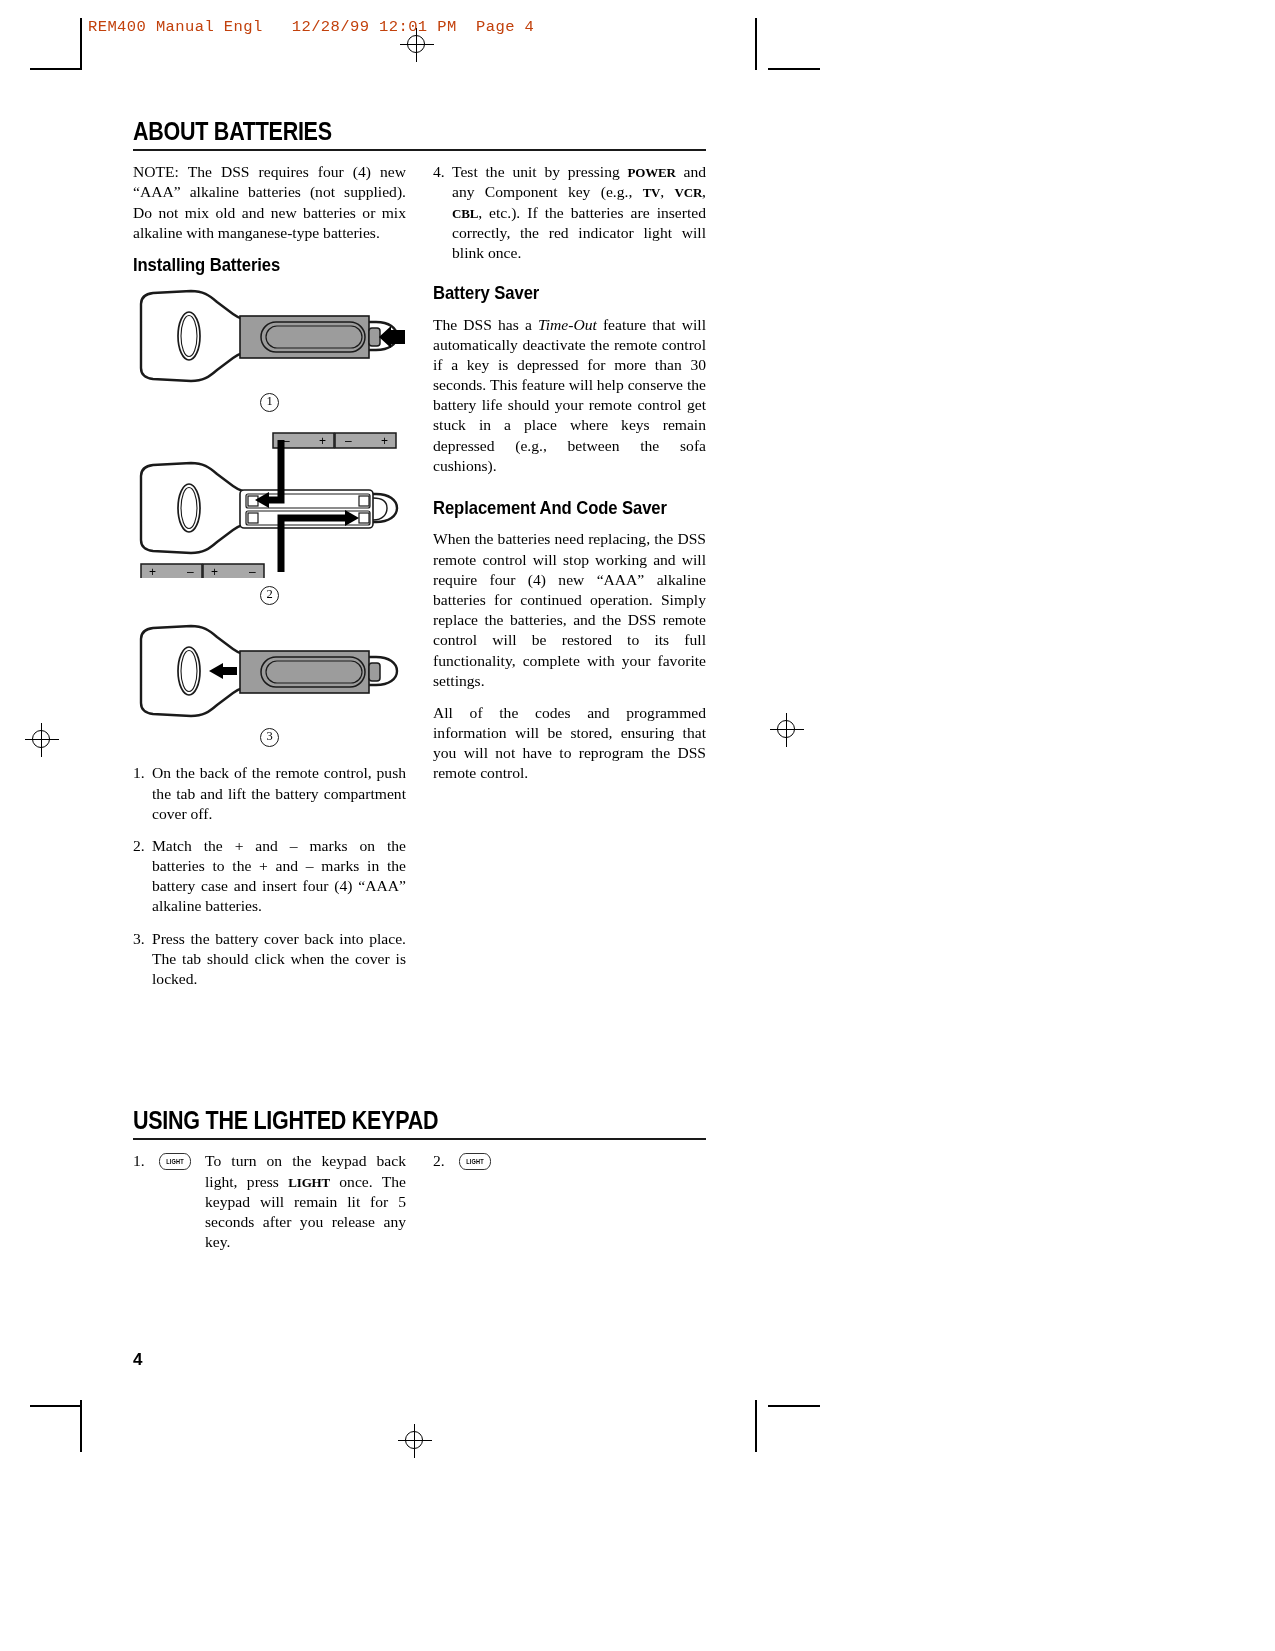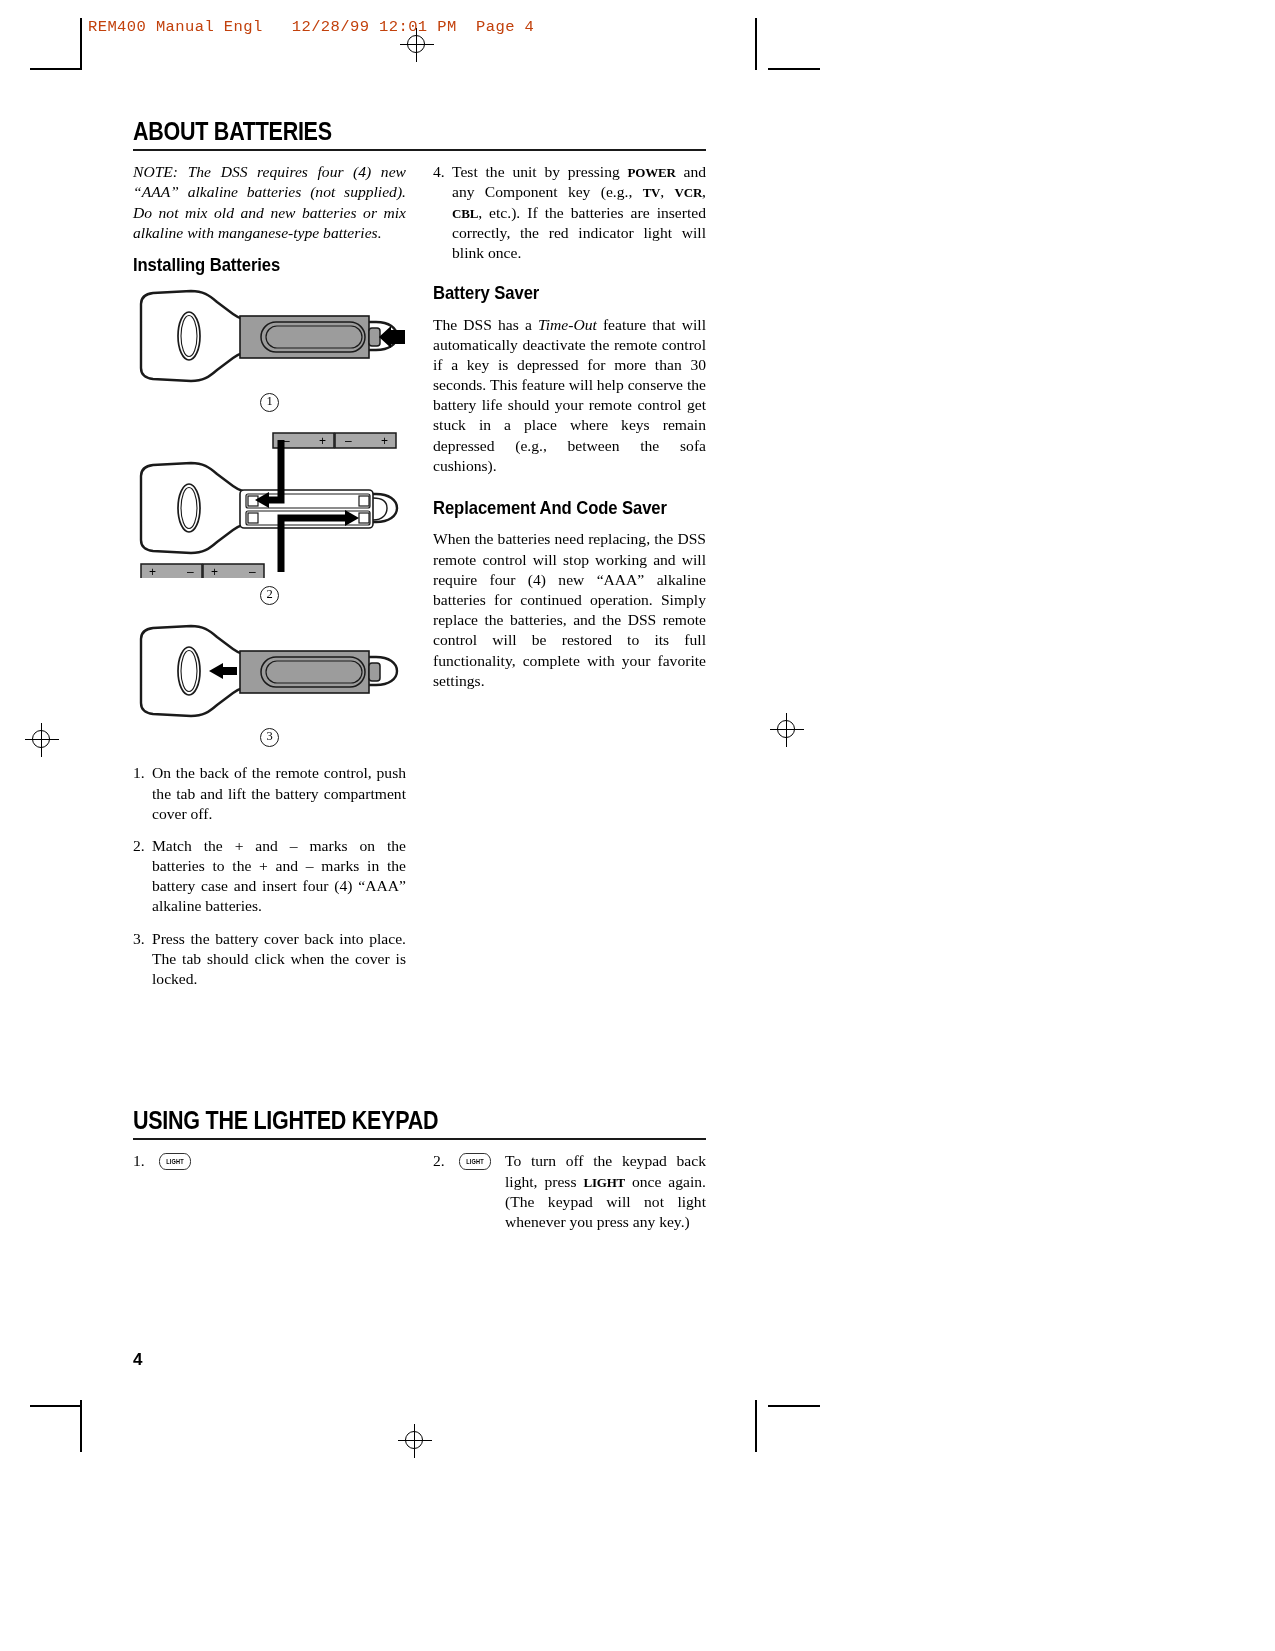--- a/index.html
+++ b/index.html
@@ -94,21 +94,20 @@
 
   p {
     margin: 0 0 12px 0;
     font-size: 15.6px;
     line-height: 1.295;
     text-align: justify;
     -webkit-hyphens: none;
     hyphens: none;
   }
   p.note {
-    font-style: italic;
   }
 
   .subhead {
     font-family: "Liberation Sans", sans-serif;
     font-weight: bold;
     font-size: 18.5px;
     transform: scaleX(0.9);
     transform-origin: left center;
     margin: 10px 0 11px 0;
     line-height: 1.1;
@@ -387,46 +386,47 @@
         <span class="txt"><span>Test the unit by pressing </span><span class="cond-bold">POWER</span><span> and any Component key (e.g., </span><span class="cond-bold">TV</span><span>, </span><span class="cond-bold">VCR</span><span>, </span><span class="cond-bold">CBL</span><span>, etc.). If the batteries are inserted correctly, the red indicator light will blink once.</span></span>
       </div>
 
       <div class="subhead" style="margin-top:20px;">Battery Saver</div>
 
       <p><span>The DSS has a </span><span class="ital">Time-Out</span><span> feature that will automatically deactivate the remote control if a key is depressed for more than 30 seconds. This feature will help conserve the battery life should your remote control get stuck in a place where keys remain depressed (e.g., between the sofa cushions).</span></p>
 
       <div class="subhead" style="margin-top:22px;">Replacement And Code Saver</div>
 
       <p>When the batteries need replacing, the DSS remote control will stop working and will require four (4) new “AAA” alkaline batteries for continued operation. Simply replace the batteries, and the DSS remote control will be restored to its full functionality, complete with your favorite settings.</p>
+      <p>All of the codes and programmed information will be stored, ensuring that you will not have to reprogram the DSS remote control.</p>
 
     </div>
   </div>
 
   <div style="margin-top:106px;">
     <h1 class="section-title">USING THE LIGHTED KEYPAD</h1>
     <div class="rule-thick"></div>
 
     <div class="cols">
       <div class="col">
 
         <div class="lightitem">
           <span class="num">1.</span>
           <span class="btnbox">
             <span class="light-key">LIGHT</span>
           </span>
+          <span class="txt"><span>To turn on the keypad back light, press </span><span class="cond-bold">LIGHT</span><span> once. The keypad will remain lit for 5 seconds after you release any key.</span></span>
         </div>
       </div>
 
       <div class="col">
         <div class="lightitem">
           <span class="num">2.</span>
           <span class="btnbox">
             <span class="light-key">LIGHT</span>
           </span>
-          <span class="txt"><span>To turn off the keypad back light, press </span><span class="cond-bold">LIGHT</span><span> once again. (The keypad will not light whenever you press any key.)</span></span>
         </div>
       </div>
     </div>
   </div>
 
 </div>
 
 <div class="folio">4</div>
 
 </body></html>

